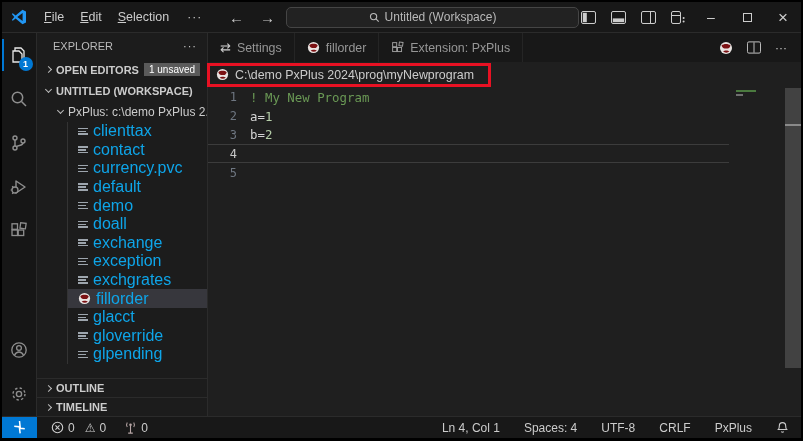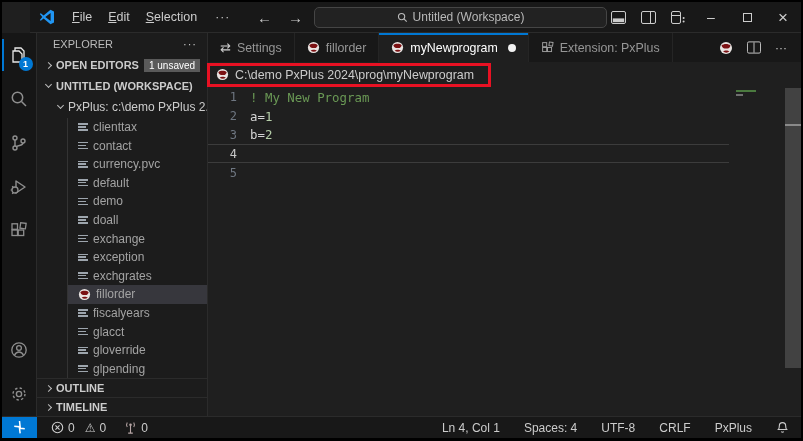--- a/index.html
+++ b/index.html
@@ -4,21 +4,21 @@
 <style>
   * { box-sizing: border-box; margin: 0; padding: 0; }
   html,body { width:803px; height:441px; background:#000; overflow:hidden; }
   .window {
     width:803px; height:441px; border:2px solid #000; border-bottom:3px solid #000;
     background:#1f1f1f; display:flex; flex-direction:column;
     font-family:"Liberation Sans", sans-serif; color:#cccccc; font-size:12px;
   }
   
   .titlebar { height:31px; background:#181818; border-bottom:1px solid #2b2b2b;
-    display:flex; align-items:center; flex-shrink:0; position:relative;margin-left:28px; }
+    display:flex; align-items:center; flex-shrink:0; position:relative; }
   .tb-left { display:flex; align-items:center; gap:2px; padding-left:8px; }
   .vscode-logo { width:18px; height:18px; margin-right:6px; display:flex; align-items:center; justify-content:center; }
   .menu-item { padding:3px 8px; font-size:12.5px; color:#cccccc; border-radius:4px; cursor:default; }
   .menu-item:first-letter { text-decoration: underline; }
   .menu-overflow { padding:3px 8px; color:#cccccc; letter-spacing:1px; }
   .tb-center { position:absolute; left:222px; display:flex; align-items:center; gap:6px; }
   .nav-arrow { color:#cccccc; font-size:15px; padding:0 5px; }
   .command-center {
     width:293px; height:21px; background:#222222; border:1px solid #454545; border-radius:5px;
     display:flex; align-items:center; justify-content:center; gap:5px; color:#b9b9b9; font-size:12px;
@@ -45,21 +45,21 @@
   .sb-title { height:26px; display:flex; align-items:center; padding:0 10px 0 16px; font-size:11px; color:#bbbbbb; }
   .sb-title-actions { margin-left:auto; letter-spacing:1px; color:#cccccc; }
   .sb-row { display:flex; align-items:center; gap:5px; height:21px; padding:0 4px 0 6px; flex-shrink:0; }
   .sb-row.bold { font-weight:700; font-size:11px; color:#cccccc; }
   .badge-unsaved { background:#5a5a5a; color:#ffffff; font-size:10px; padding:1px 5px; border-radius:0; font-weight:400; }
   .chev { width:5px; height:5px; border-right:1.4px solid #bbbbbb; border-bottom:1.4px solid #bbbbbb; display:inline-block; flex-shrink:0; }
   .chev.right { transform:rotate(-45deg); margin-left:3px; }
   .chev.down { transform:rotate(45deg); margin-left:3px; margin-top:-3px; }
   .tree-indent1 { padding-left:18px; }
   .file-list { border-left:1px solid #333333; margin-left:30px; }
-  .file-row { display:flex; align-items:center; gap:5px; height:18.6px; padding-left:10px; color:#a3a3a3; font-size:12px; }
+  .file-row { display:flex; align-items:center; gap:5px; height:18.6px; padding-left:10px; color:#0ea5e9; font-size:16px; }
   .file-row.selected { background:#37373d; }
   .file-icon-lines { display:flex; flex-direction:column; gap:1.5px; width:10px; flex-shrink:0; }
   .file-icon-lines i { height:1.4px; background:#9da5ad; display:block; }
   .file-icon-lines i:nth-child(2){ width:80%; }
   .sb-bottom { margin-top:auto; }
   .sb-bottom .sb-row { border-top:1px solid #2b2b2b; height:19px; }
   
   .editor-col { flex:1; display:flex; flex-direction:column; min-width:0; background:#1f1f1f; }
   .tabbar { height:29px; background:#181818; display:flex; flex-shrink:0; align-items:stretch; }
   .tab { display:flex; align-items:center; gap:6px; padding:0 12px; font-size:12.4px; color:#969696;
@@ -340,30 +340,20 @@
     <span class="file-label">fillorder</span>
   </div>
           <div class="file-row">
     <span class="row-icon">
               <span class="file-icon-lines">
                 <i></i>
                 <i></i>
                 <i></i>
               </span>
             </span>
-    <span class="file-label">fiscalyears</span>
-  </div>
-          <div class="file-row">
-    <span class="row-icon">
-              <span class="file-icon-lines">
-                <i></i>
-                <i></i>
-                <i></i>
-              </span>
-            </span>
     <span class="file-label">glacct</span>
   </div>
           <div class="file-row">
     <span class="row-icon">
               <span class="file-icon-lines">
                 <i></i>
                 <i></i>
                 <i></i>
               </span>
             </span>
@@ -401,30 +391,20 @@
   </div>
             <div class="tab">
     <span class="tab-icon">
                 <svg width="13" height="13" viewBox="0 0 14 14">
                   <circle cx="7" cy="7" r="6" fill="#e9e4e2"></circle>
                   <path d="M2.5 4.5c2-2 7-2 9 0-1 3-2 3-4.5 3S3.5 7 2.5 4.5zM4 10.5c2 1.5 4.5 1.5 6.5 0-1.5-1.5-5-1.5-6.5 0z" fill="#7b1113"></path>
                 </svg>
               </span>
     <span class="tab-label">fillorder</span>
   </div>
-            <div class="tab active">
-    <span class="tab-icon">
-                <svg width="13" height="13" viewBox="0 0 14 14">
-                  <circle cx="7" cy="7" r="6" fill="#e9e4e2"></circle>
-                  <path d="M2.5 4.5c2-2 7-2 9 0-1 3-2 3-4.5 3S3.5 7 2.5 4.5zM4 10.5c2 1.5 4.5 1.5 6.5 0-1.5-1.5-5-1.5-6.5 0z" fill="#7b1113"></path>
-                </svg>
-              </span>
-    <span class="tab-label">myNewprogram</span>
-  <span class="mod-dot"></span>
-            </div>
             <div class="tab">
     <span class="tab-icon">
                 <svg width="13" height="13" viewBox="0 0 16 16">
                   <rect x="2" y="8" width="5" height="5" fill="none" stroke="#9d9d9d" stroke-width="1.2"></rect>
                   <rect x="2" y="2" width="5" height="5" fill="none" stroke="#9d9d9d" stroke-width="1.2"></rect>
                   <rect x="8" y="8" width="5" height="5" fill="none" stroke="#9d9d9d" stroke-width="1.2"></rect>
                   <rect x="10" y="1.5" width="4.5" height="4.5" fill="none" stroke="#9d9d9d" stroke-width="1.2" transform="rotate(8 12 4)"></rect>
                 </svg>
               </span>
     <span class="tab-label">Extension: PxPlus</span>

